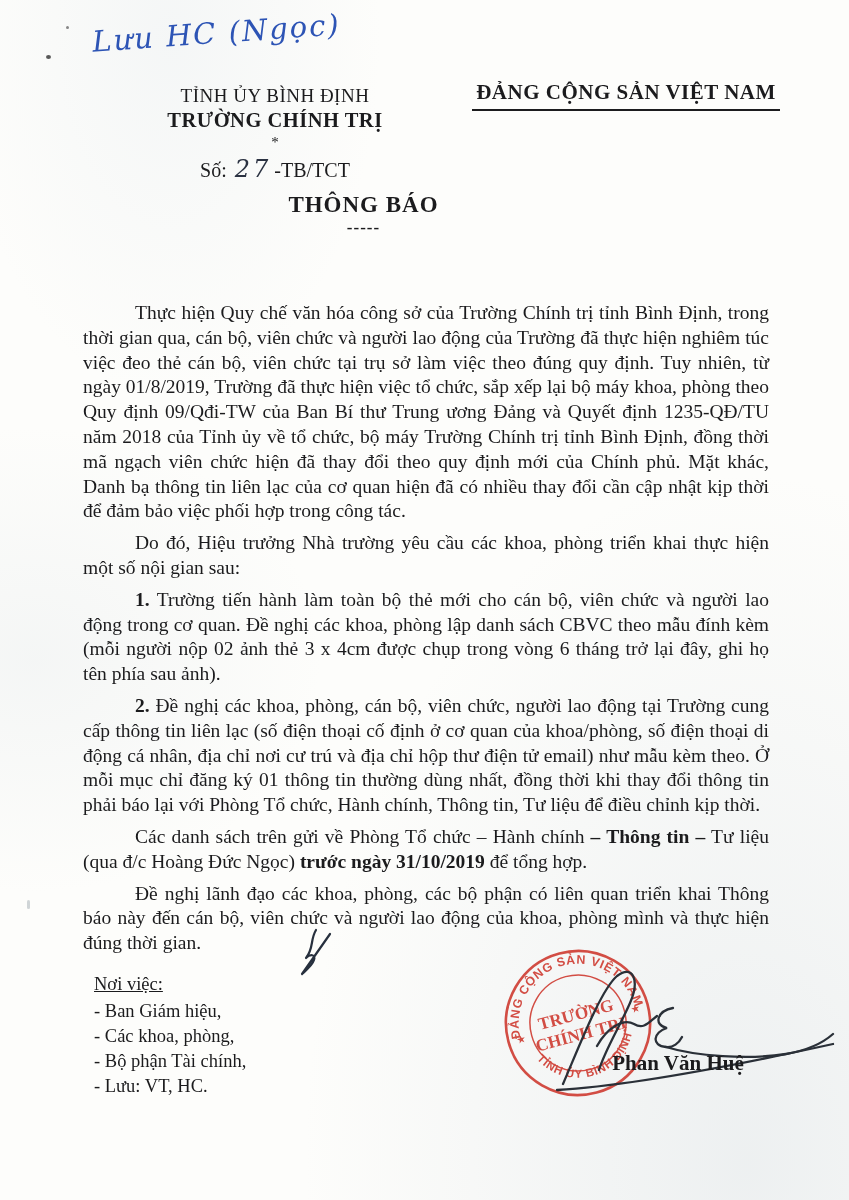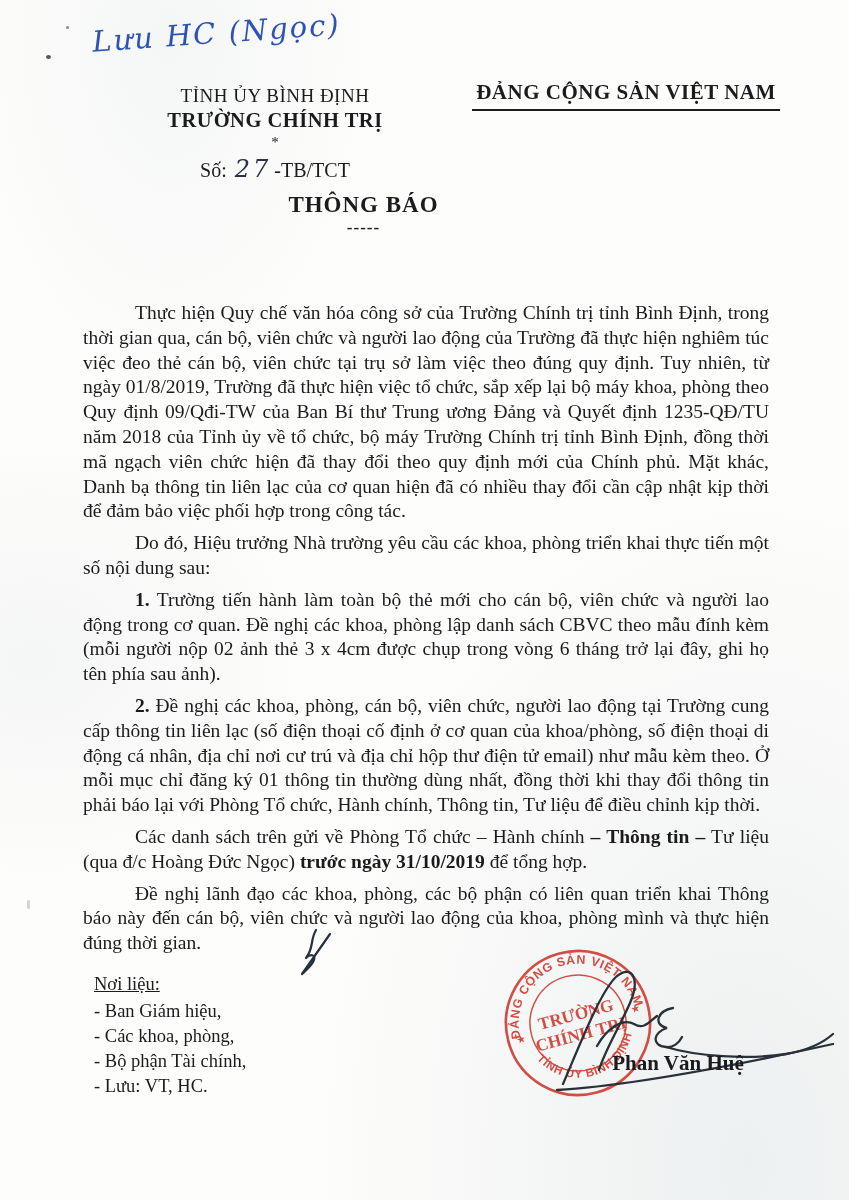--- a/index.html
+++ b/index.html
@@ -78,33 +78,33 @@
     <span class="party">ĐẢNG CỘNG SẢN VIỆT NAM</span>
   </div>
 
   <div class="title-blk">
     <div class="title-main">THÔNG BÁO</div>
     <div class="title-sep">-----</div>
   </div>
 
   <div class="body-blk">
     <p>Thực hiện Quy chế văn hóa công sở của Trường Chính trị tỉnh Bình Định, trong thời gian qua, cán bộ, viên chức và người lao động của Trường đã thực hiện nghiêm túc việc đeo thẻ cán bộ, viên chức tại trụ sở làm việc theo đúng quy định. Tuy nhiên, từ ngày 01/8/2019, Trường đã thực hiện việc tổ chức, sắp xếp lại bộ máy khoa, phòng theo Quy định 09/Qđi-TW của Ban Bí thư Trung ương Đảng và Quyết định 1235-QĐ/TU năm 2018 của Tỉnh ủy về tổ chức, bộ máy Trường Chính trị tỉnh Bình Định, đồng thời mã ngạch viên chức hiện đã thay đổi theo quy định mới của Chính phủ. Mặt khác, Danh bạ thông tin liên lạc của cơ quan hiện đã có nhiều thay đổi cần cập nhật kịp thời để đảm bảo việc phối hợp trong công tác.</p>
-    <p>Do đó, Hiệu trưởng Nhà trường yêu cầu các khoa, phòng triển khai thực tiến một số nội dung sau:</p>
+    <p>Do đó, Hiệu trưởng Nhà trường yêu cầu các khoa, phòng triển khai thực hiện một số nội gian sau:</p>
     <p><b>1.</b><span> Trường tiến hành làm toàn bộ thẻ mới cho cán bộ, viên chức và người lao động trong cơ quan. Đề nghị các khoa, phòng lập danh sách CBVC theo mẫu đính kèm (mỗi người nộp 02 ảnh thẻ 3 x 4cm được chụp trong vòng 6 tháng trở lại đây, ghi họ tên phía sau ảnh).</span></p>
     <p><b>2.</b><span> Đề nghị các khoa, phòng, cán bộ, viên chức, người lao động tại Trường cung cấp thông tin liên lạc (số điện thoại cố định ở cơ quan của khoa/phòng, số điện thoại di động cá nhân, địa chỉ nơi cư trú và địa chỉ hộp thư điện tử email) như mẫu kèm theo. Ở mỗi mục chỉ đăng ký 01 thông tin thường dùng nhất, đồng thời khi thay đổi thông tin phải báo lại với Phòng Tổ chức, Hành chính, Thông tin, Tư liệu để điều chỉnh kịp thời.</span></p>
     <p><span>Các danh sách trên gửi về Phòng Tổ chức – Hành chính </span><b>– Thông tin –</b><span> Tư liệu (qua đ/c Hoàng Đức Ngọc) </span><b>trước ngày 31/10/2019</b><span> để tổng hợp.</span></p>
     <p>Đề nghị lãnh đạo các khoa, phòng, các bộ phận có liên quan triển khai Thông báo này đến cán bộ, viên chức và người lao động của khoa, phòng mình và thực hiện đúng thời gian.</p>
   </div>
 
   <svg class="checkmark" viewBox="0 0 38 54">
     <path d="M20,2 C14,12 18,20 10,30 M34,6 L6,46 M10,30 C14,26 20,26 18,32 C16,38 10,42 6,46" fill="none" stroke="#27303e" stroke-width="2.2" stroke-linecap="round"></path>
   </svg>
 
   <div class="recipients">
-    <div class="rt">Nơi liệu:</div>
+    <div class="rt">Nơi việc:</div>
     <div>- Ban Giám hiệu,</div>
     <div>- Các khoa, phòng,</div>
     <div>- Bộ phận Tài chính,</div>
     <div>- Lưu: VT, HC.</div>
   </div>
 
   <svg class="stamp" viewBox="0 0 200 200">
     <g transform="rotate(-15 100 100)" fill="#cf3b31" stroke="none">
       <circle cx="100" cy="100" r="96" fill="none" stroke="#cf3b31" stroke-width="3.5"></circle>
       <circle cx="100" cy="100" r="64" fill="none" stroke="#cf3b31" stroke-width="2"></circle>

